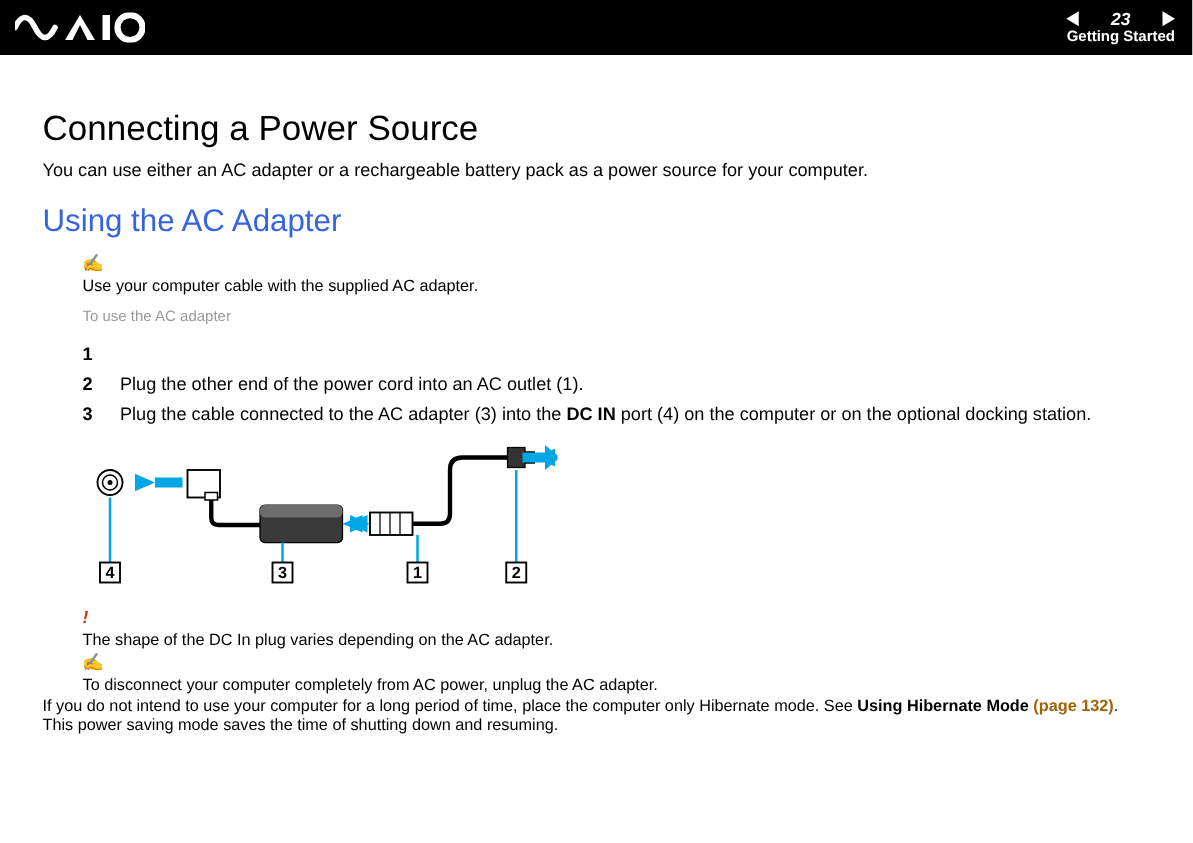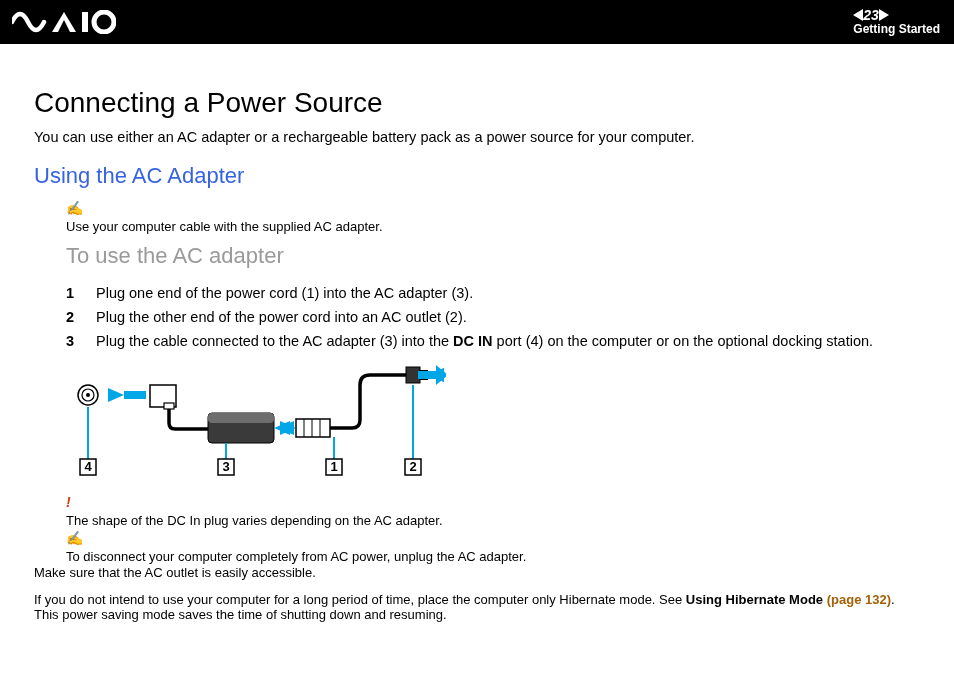--- a/index.html
+++ b/index.html
@@ -26,22 +26,22 @@
     align-items: center;
   }
   .pagebox {
     text-align: right;
     font-size: 12px;
     line-height: 14px;
   }
   .pagenav {
     display: flex;
     align-items: center;
-    justify-content: flex-start;
-    gap: 0;
+    justify-content: space-between;
+    gap: 17px;
   }
   .pagenum {
     font-style: italic;
     font-weight: bold;
     font-size: 14px;
   }
   .tri {
     width: 0; height: 0;
     border-top: 6px solid transparent;
     border-bottom: 6px solid transparent;
@@ -60,21 +60,21 @@
     font-size: 28px;
     margin: 15px 0 10px 0;
   }
   p.intro {
     font-size: 14.5px;
     margin: 0 0 18px 0;
   }
   h2.subtitle {
     color: #3663df;
     font-weight: 400;
-    font-size: 22px;
+    font-size: 25px;
     margin: 0 0 10px 0;
   }
   .note-block, .step-list, .sub-heading, .para, .diagram {
     margin-left: 32px;
   }
   .note-icon {
     color: #3663df;
     font-size: 14px;
   }
   .warn-icon {
@@ -82,21 +82,21 @@
     font-weight: bold;
     font-size: 14px;
     font-style: italic;
   }
   .note-text, .para {
     font-size: 13px;
     margin: 0 0 12px 0;
   }
   .sub-heading {
     color: #9a9a9a;
-    font-size: 22px;
+    font-size: 12px;
     font-weight: 400;
     margin: 8px 0 8px 32px;
   }
   ol.step-list {
     list-style: none;
     padding: 0;
     margin-bottom: 14px;
   }
   ol.step-list li {
     font-size: 14.5px;
@@ -156,25 +156,24 @@
   <div class="note-block">
     <span class="note-icon">✍</span><br>
     <span class="note-text">Use your computer cable with the supplied AC adapter.</span>
   </div>
 
   <h3 class="sub-heading">To use the AC adapter</h3>
 
   <ol class="step-list">
     <li>
       <span class="step-num">1</span>
-      <span class="step-text">Plug one end of the power cord (1) into the AC adapter (3).</span>
     </li>
     <li>
       <span class="step-num">2</span>
-      <span class="step-text">Plug the other end of the power cord into an AC outlet (2).</span>
+      <span class="step-text">Plug the other end of the power cord into an AC outlet (1).</span>
     </li>
     <li>
       <span class="step-num">3</span>
       <span class="step-text">
         <span>Plug the cable connected to the AC adapter (3) into the </span><b>DC IN</b><span> port (4) on the computer or on the optional docking station.</span>
       </span>
     </li>
   </ol>
 
   <div class="diagram">
@@ -265,19 +264,18 @@
   <div class="note-block">
     <span class="warn-icon">!</span><br>
     <span class="note-text">The shape of the DC In plug varies depending on the AC adapter.</span>
   </div>
 
   <div class="note-block">
     <span class="note-icon">✍</span><br>
     <span class="note-text">To disconnect your computer completely from AC power, unplug the AC adapter.</span>
   </div>
 
-  <p class="para note-block">Make sure that the AC outlet is easily accessible.</p>
 
   <p class="para note-block">
     <span>If you do not intend to use your computer for a long period of time, place the computer only Hibernate mode. See </span><b>Using Hibernate Mode </b><a class="pagelink" href="#">(page 132)</a><span>. This power saving mode saves the time of shutting down and resuming.</span>
   </p>
 
 </div>
 
 </body></html>

